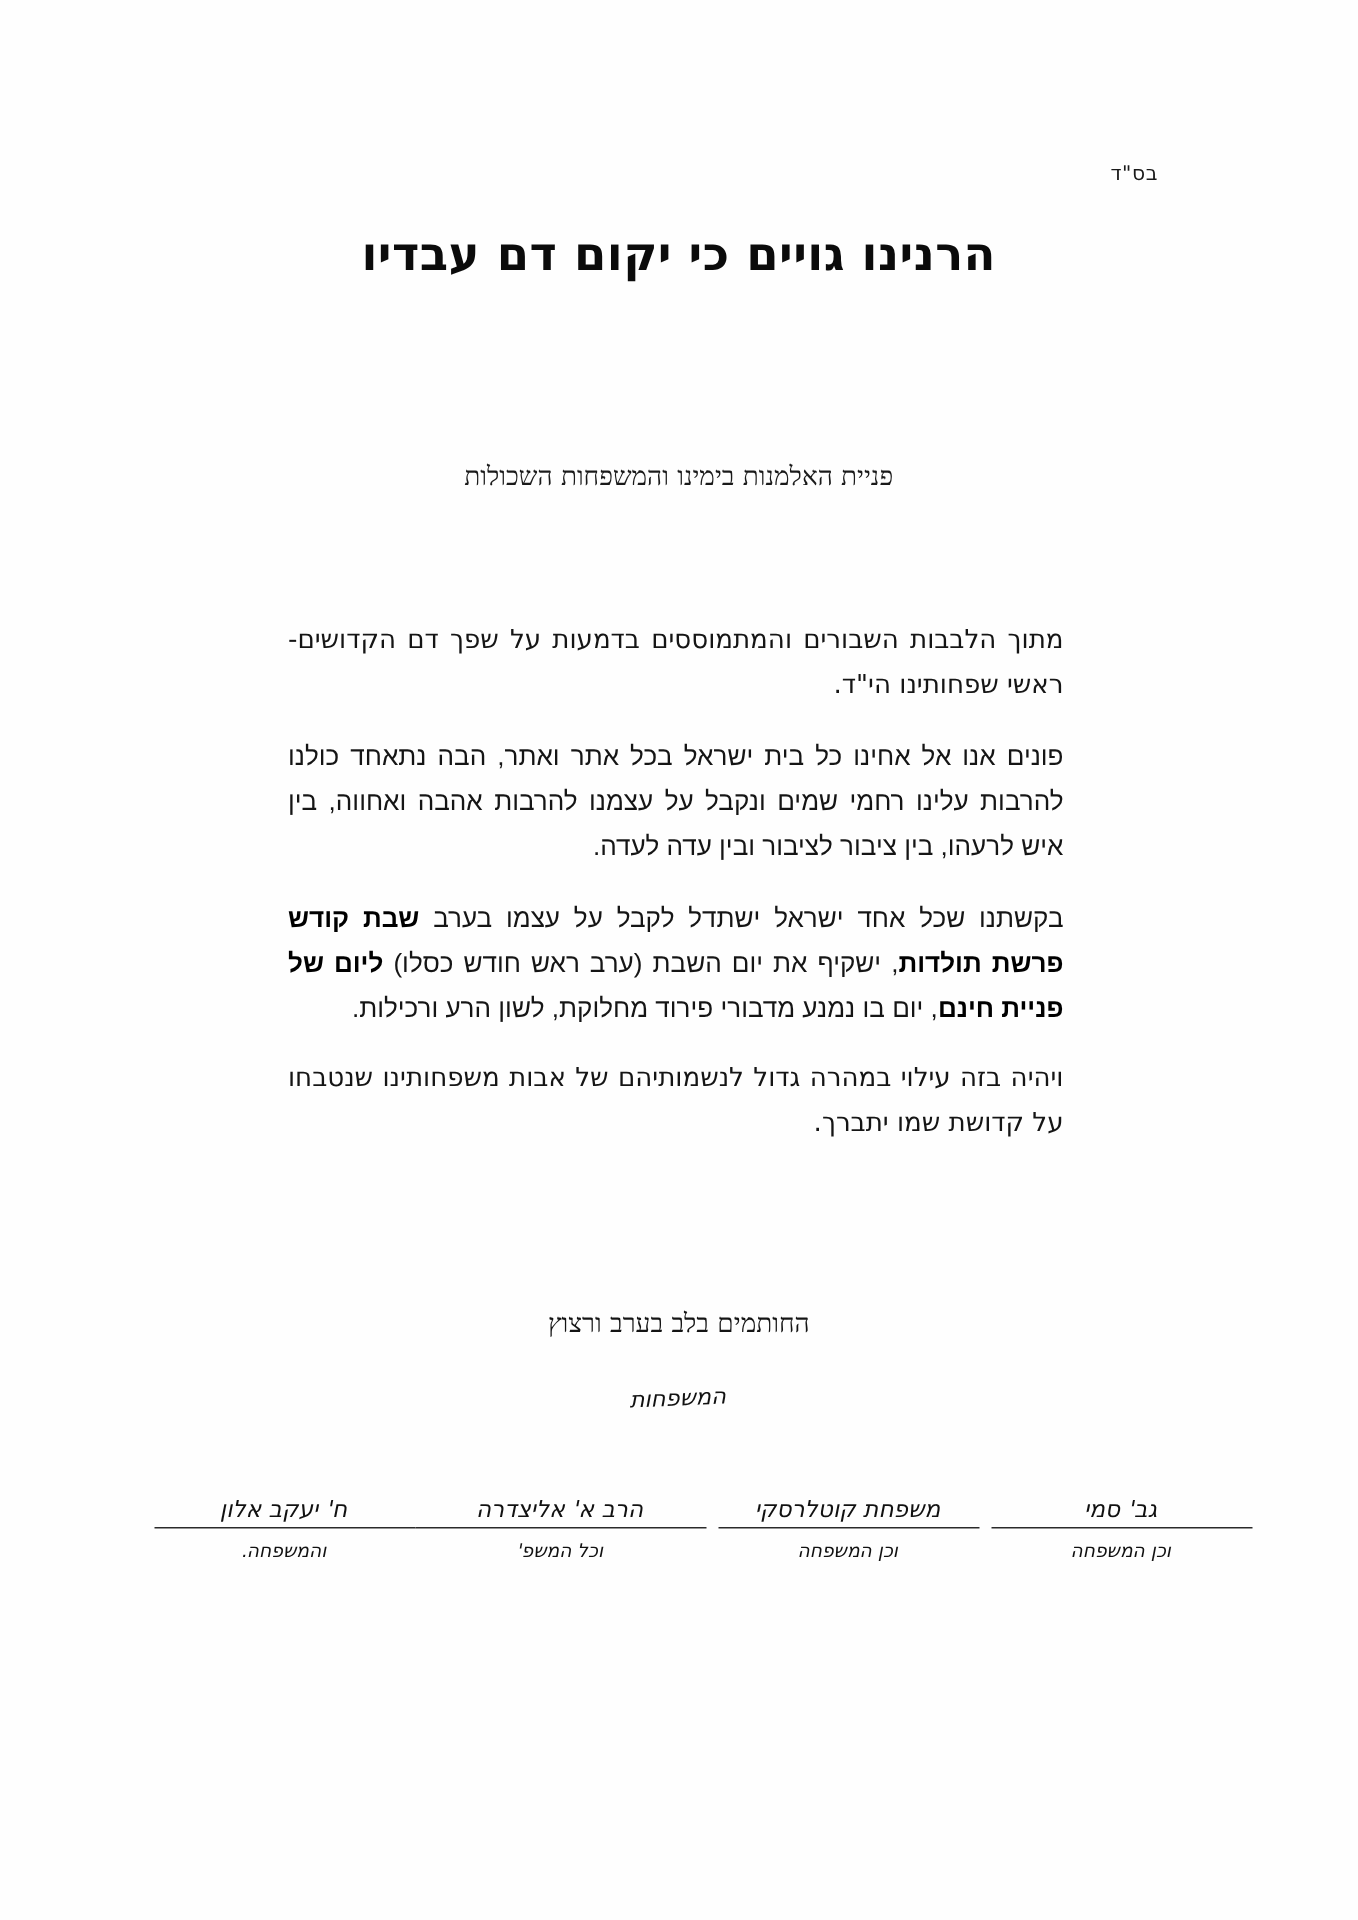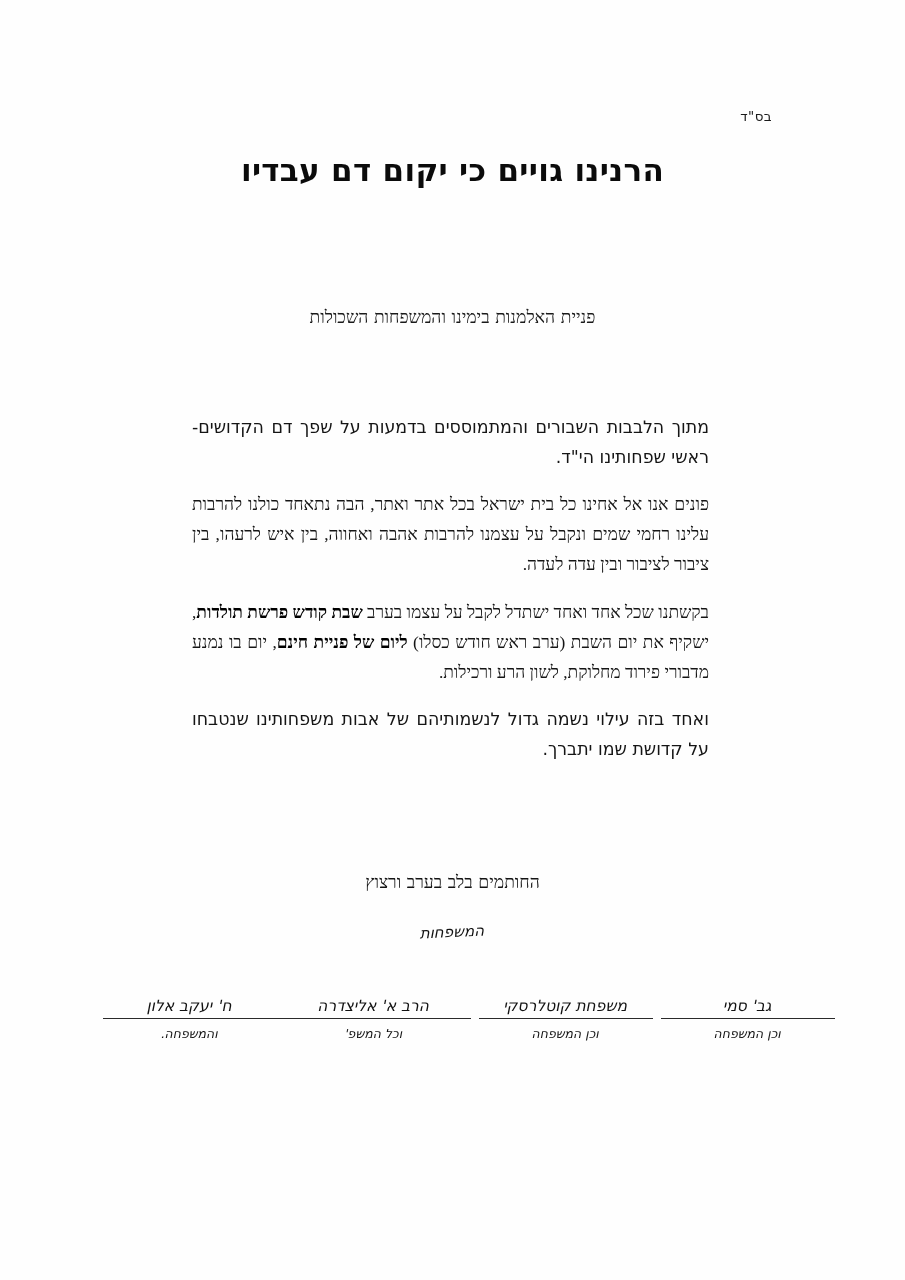--- a/index.html
+++ b/index.html
@@ -76,21 +76,21 @@
   }
   .para {
     font-size: 17.4px;
     line-height: 1.73;
     color: #151515;
     margin: 0 0 17px 0;
     font-family: "DejaVu Sans", "Liberation Sans", sans-serif;
   }
   .para:last-child { margin-bottom: 0; }
   .para.serif {
-    font-family: Liberation Serif, serif;
+    font-family: Liberation Sans, sans-serif;
   }
   .para b, .para .em {
     font-weight: bold;
     color: #000000;
   }
 
   
   .closing {
     position: absolute;
     top: 872px;
@@ -178,23 +178,23 @@
   </div>
 
   <div class="subtitle">פניית האלמנות בימינו והמשפחות השכולות</div>
 
   <div class="body-block">
 
     <p class="para">מתוך הלבבות השבורים והמתמוססים בדמעות על שפך דם הקדושים- ראשי שפחותינו הי"ד.</p>
 
     <p class="para serif">פונים אנו אל אחינו כל בית ישראל בכל אתר ואתר, הבה נתאחד כולנו להרבות עלינו רחמי שמים ונקבל על עצמנו להרבות אהבה ואחווה, בין איש לרעהו, בין ציבור לציבור ובין עדה לעדה.</p>
 
-    <p class="para serif"><span>בקשתנו שכל אחד ואחד ישתדל לקבל על עצמו בערב </span><b>שבת קודש פרשת תולדות</b><span>, ישקיף את יום השבת (ערב ראש חודש כסלו) </span><b>ליום של פניית חינם</b><span>, יום בו נמנע מדבורי פירוד מחלוקת, לשון הרע ורכילות.</span></p>
-
-    <p class="para">ואחד בזה עילוי נשמה גדול לנשמותיהם של אבות משפחותינו שנטבחו על קדושת שמו יתברך.</p>
+    <p class="para serif"><span>בקשתנו שכל אחד ישראל ישתדל לקבל על עצמו בערב </span><b>שבת קודש פרשת תולדות</b><span>, ישקיף את יום השבת (ערב ראש חודש כסלו) </span><b>ליום של פניית חינם</b><span>, יום בו נמנע מדבורי פירוד מחלוקת, לשון הרע ורכילות.</span></p>
+
+    <p class="para">ויהיה בזה עילוי במהרה גדול לנשמותיהם של אבות משפחותינו שנטבחו על קדושת שמו יתברך.</p>
 
 
   </div>
 
   <div class="closing">החותמים בלב בערב ורצוץ</div>
 
   <div class="center-signature">
     <span class="hand">המשפחות</span>
   </div>
 

